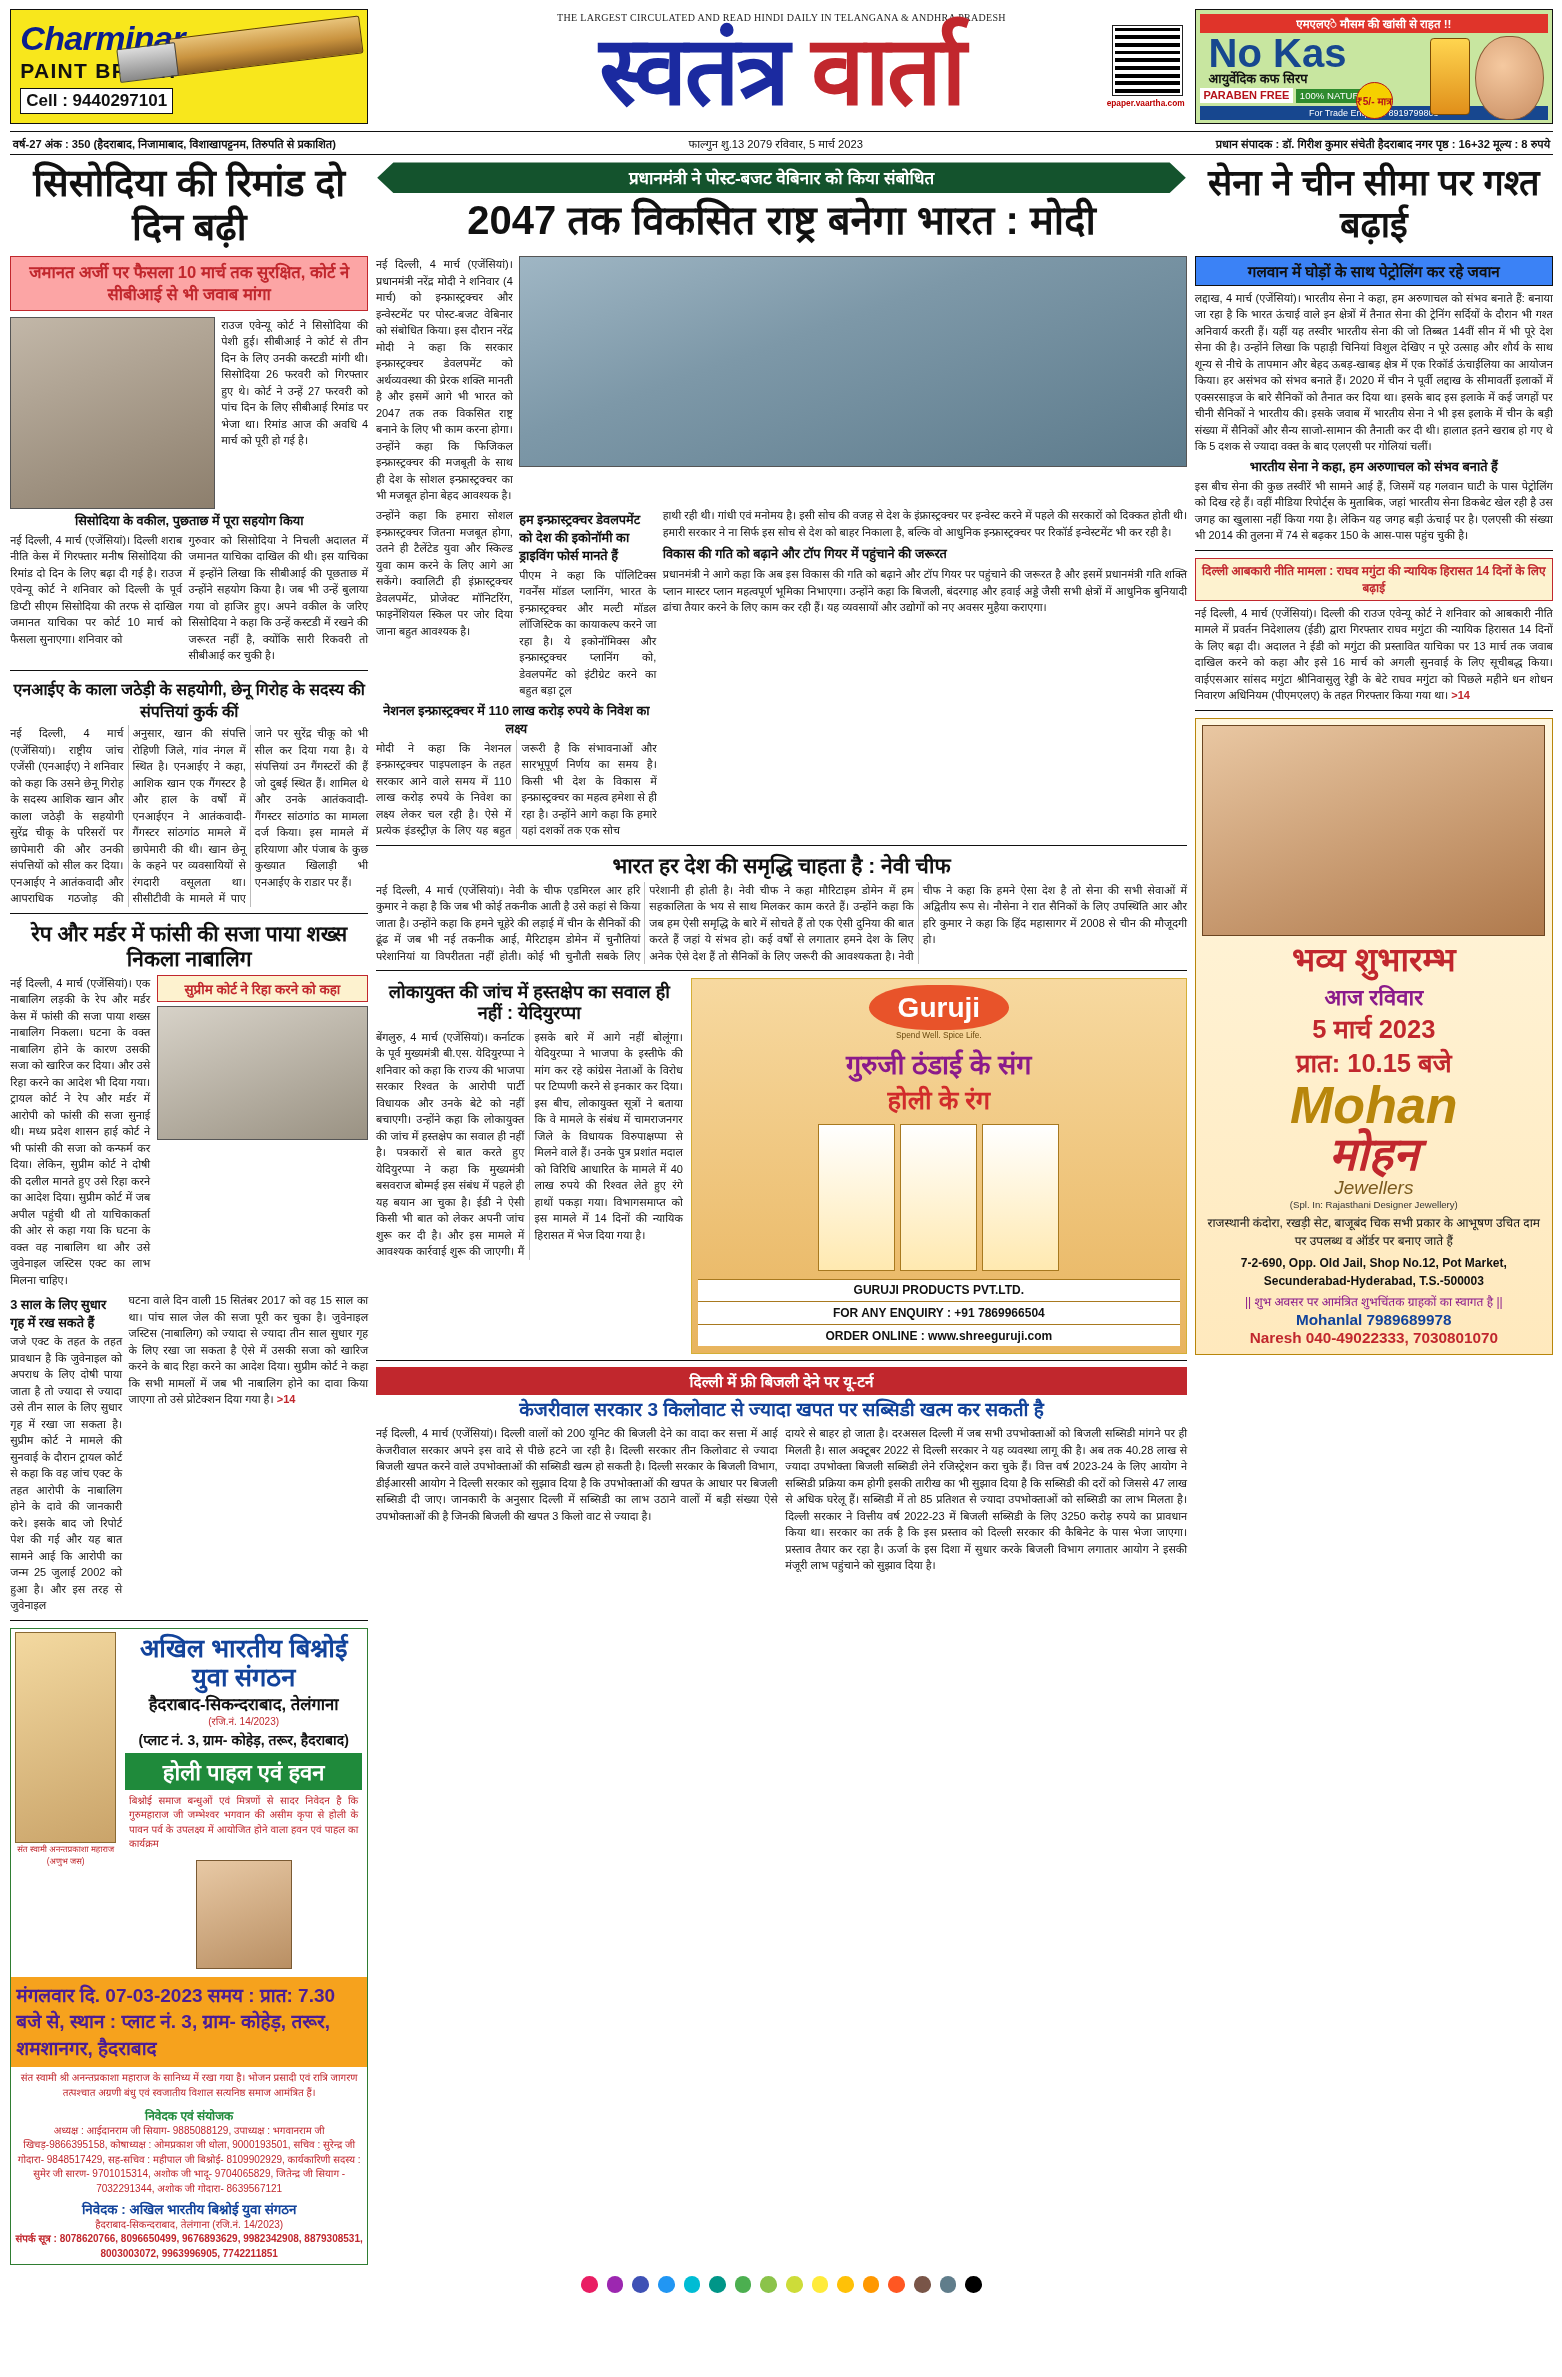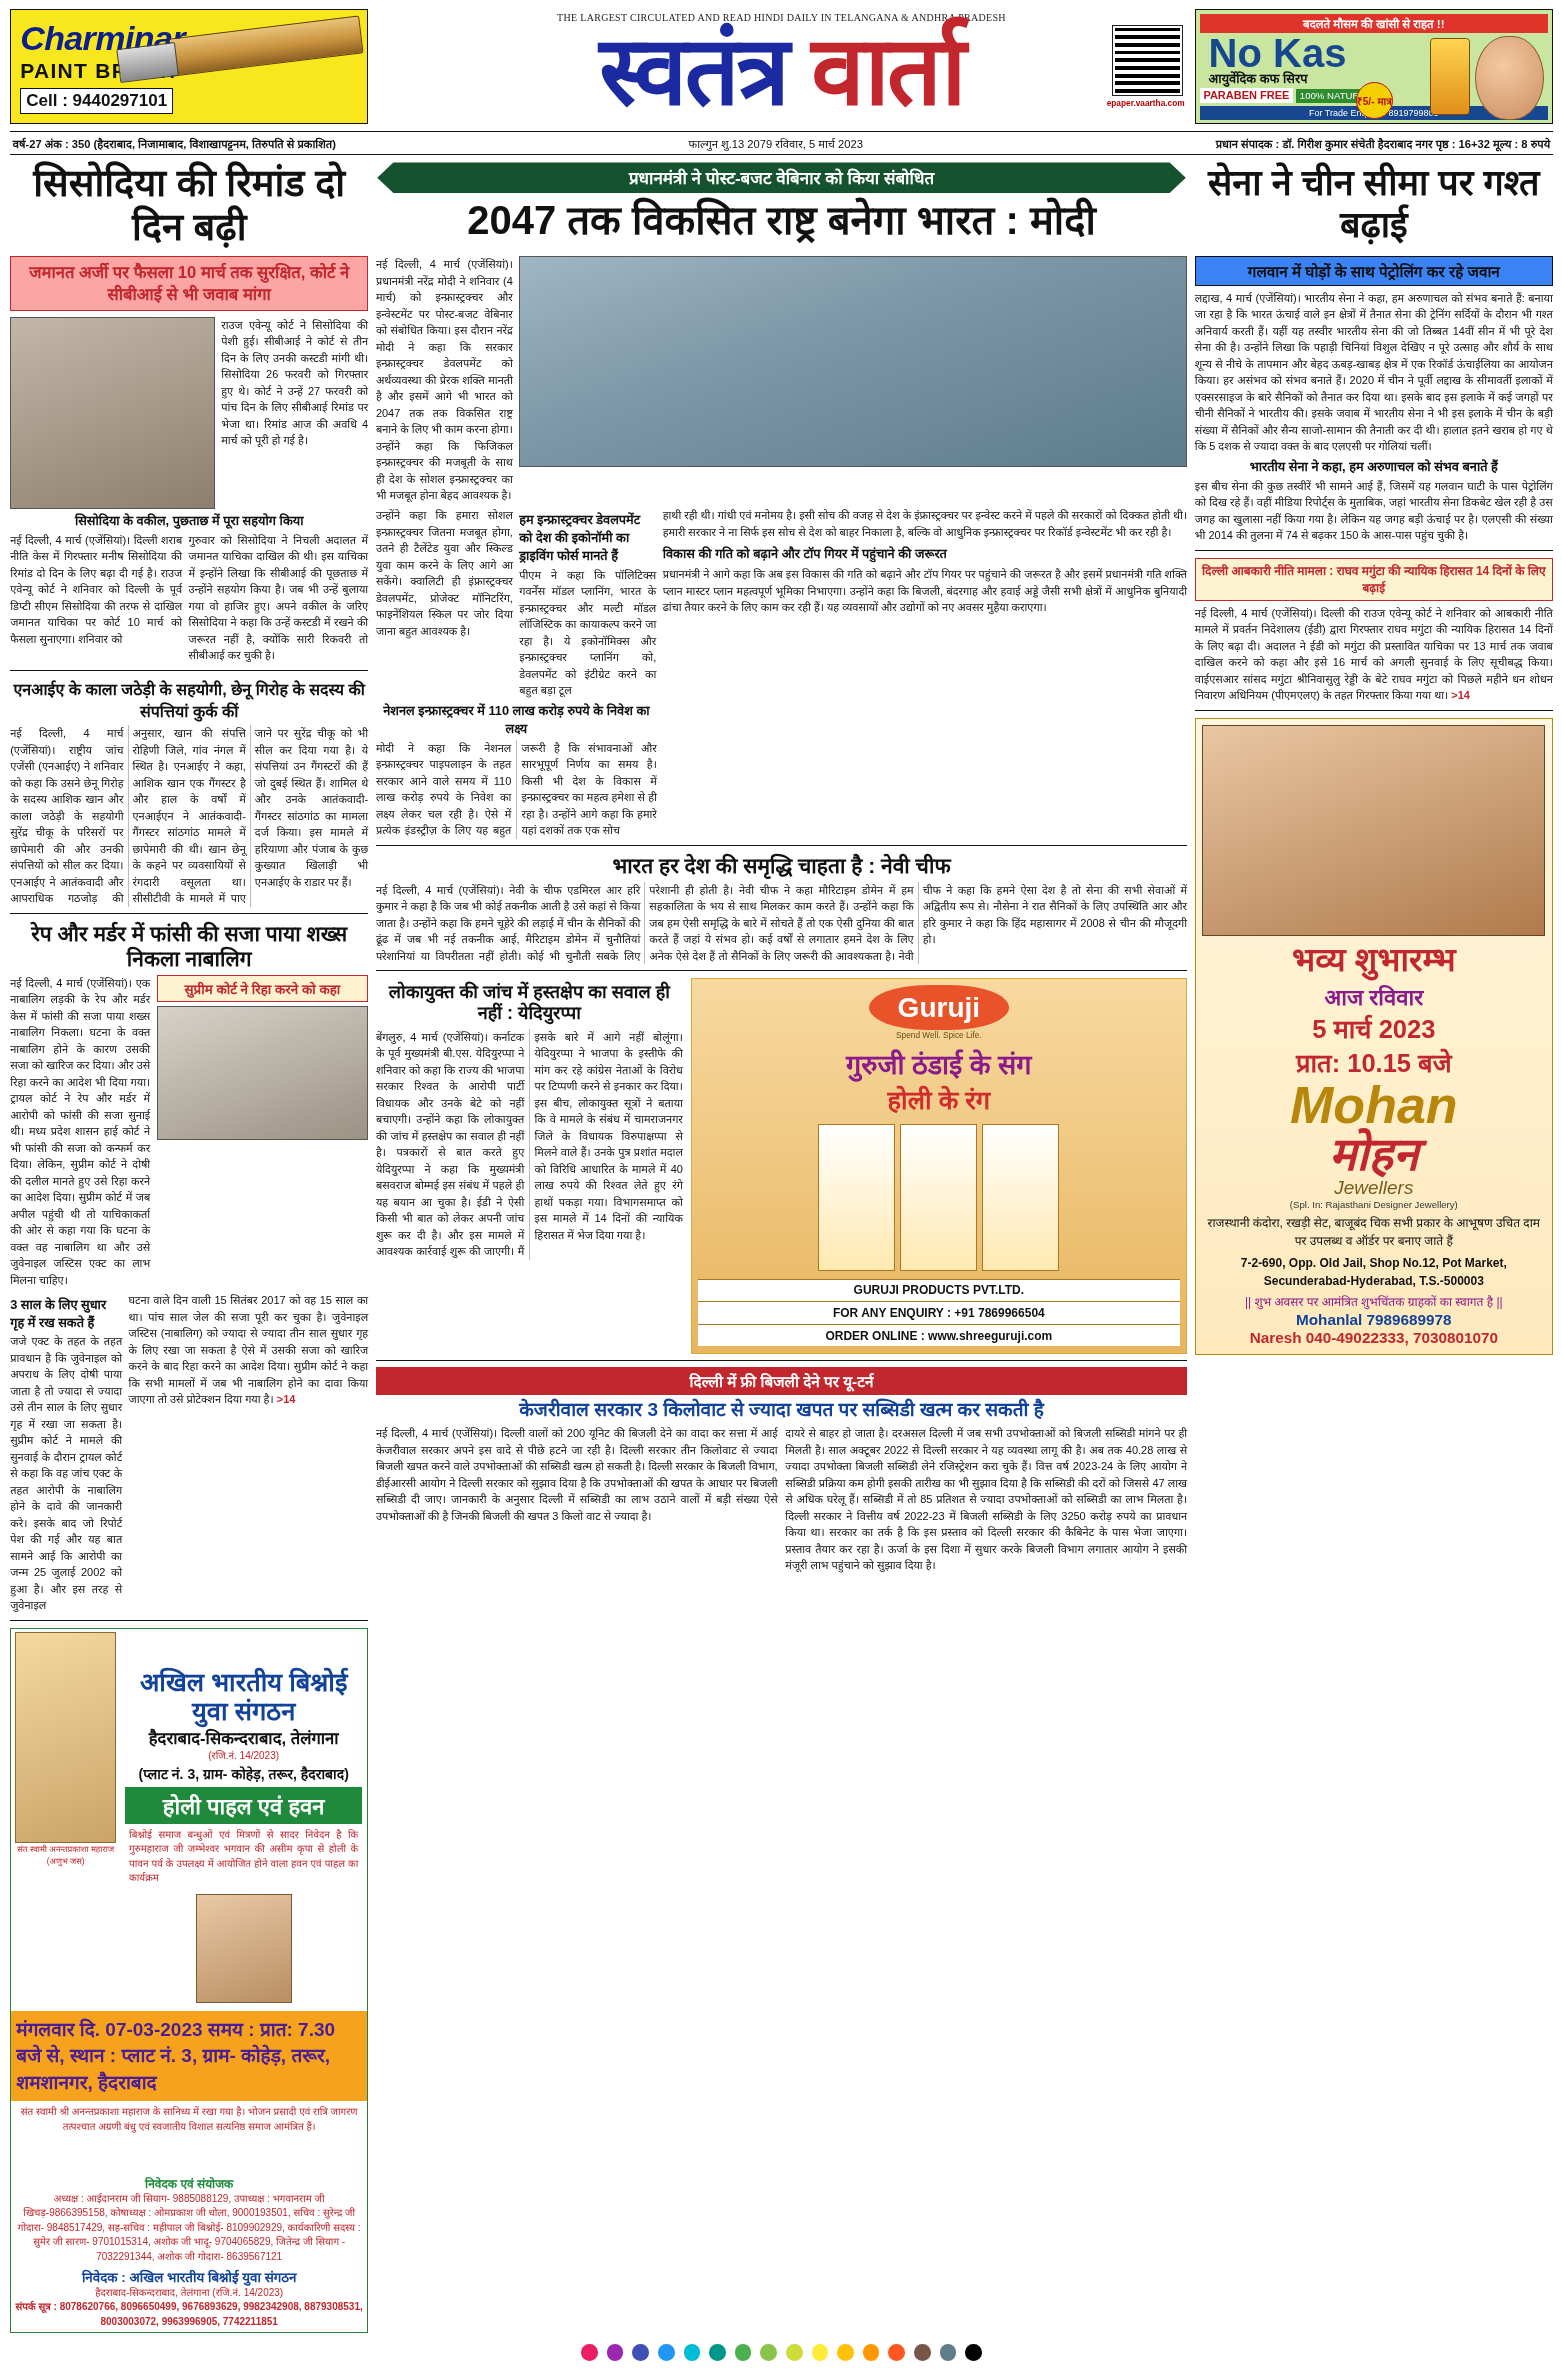--- a/index.html
+++ b/index.html
@@ -95,21 +95,21 @@
   
   .ad-guruji { border:1.9px solid #d4af37; background:linear-gradient(180deg,#f7d9a0,#e8b45e); padding:6.4px; text-align:center; position:relative; }
   .ad-guruji .logo { background:#e8532a; color:#fff; font-size:28px; font-weight:bold; border-radius:50%/60%; width:140px; margin:0 auto; padding:6.4px 0;}
   .ad-guruji .l1 { font-size:27px; font-weight:bold; color:#8b1a8b; margin-top:5.1px;}
   .ad-guruji .l2 { font-size:25.5px; font-weight:bold; color:#d12b2b;}
   .ad-guruji .boxes { display:flex; gap:5.1px; justify-content:center; margin:7.7px 0;}
   .ad-guruji .pk { width:77px; height:147px; background:linear-gradient(180deg,#fff,#ffe9b0); border:1.3px solid #a8791f;}
   .ad-guruji .footer { background:#fff; border-top:1.3px solid #a8791f; font-size:12px; font-weight:bold; padding:3.8px; color:#111; }
 
   .ad-bishnoi { border:1.9px solid #2f7d32; background:#fff; }
-  .ad-bishnoi .sec { padding:5.1px; text-align:center;margin-top:34px; }
+  .ad-bishnoi .sec { padding:5.1px; text-align:center; }
   .ad-bishnoi .t1 { font-size:25.5px; font-weight:bold; color:#12439b; line-height:1.15;}
   .ad-bishnoi .t2 { font-size:16.6px; font-weight:bold; color:#111; }
   .ad-bishnoi .green { background:#1f8a3b; color:#fff; font-size:22px; font-weight:bold; padding:3.8px;}
   .ad-bishnoi .orange { background:#f6a21d; color:#4c1d95; font-size:19px; font-weight:bold; padding:5.1px; line-height:1.4;}
   .ad-bishnoi .redtxt { color:#c1272d; font-size:10px; line-height:1.45; }
   .saint { height:211px; background:linear-gradient(160deg,#f3d9a0,#caa46a); border:0.6px solid #8a6a33;}
   .portrait { width:96px; height:109px; background:linear-gradient(160deg,#e8c9a5,#b98f63); border:1.3px solid #7a5a33; margin:3.8px auto;}
 
   .ad-mohan { border:1.9px solid #b8860b; background:linear-gradient(180deg,#fff7e0,#ffe9bd); text-align:center; padding:6.4px; position:relative;}
   .ad-mohan .t1 { font-size:33px; font-weight:bold; color:#c1272d;}
@@ -143,21 +143,21 @@
       <div class="tagline">THE LARGEST CIRCULATED AND READ HINDI DAILY IN TELANGANA &amp; ANDHRA PRADESH</div>
       <div class="logo-title">
         <span>स्वतंत्र</span>
         <span class="red">वार्ता</span>
       </div>
       <div class="qr"></div>
       <div class="qr-label">epaper.vaartha.com</div>
     </div>
 
     <div class="ad-nokas">
-      <div class="top">बदलते मौसम की खांसी से राहत !!</div>
+      <div class="top">एमएलएे मौसम की खांसी से राहत !!</div>
       <div class="nk">
         <span>No Kas</span>
         <small>आयुर्वेदिक कफ सिरप</small>
       </div>
       <div class="paraben">PARABEN FREE</div>
       <div class="natural">100% NATURAL</div>
       <div class="price-badge">₹5/- मात्र</div>
       <div class="bottle"></div>
       <div class="face"></div>
       <div class="bottom">For Trade Enquiry : 8919799808</div>

